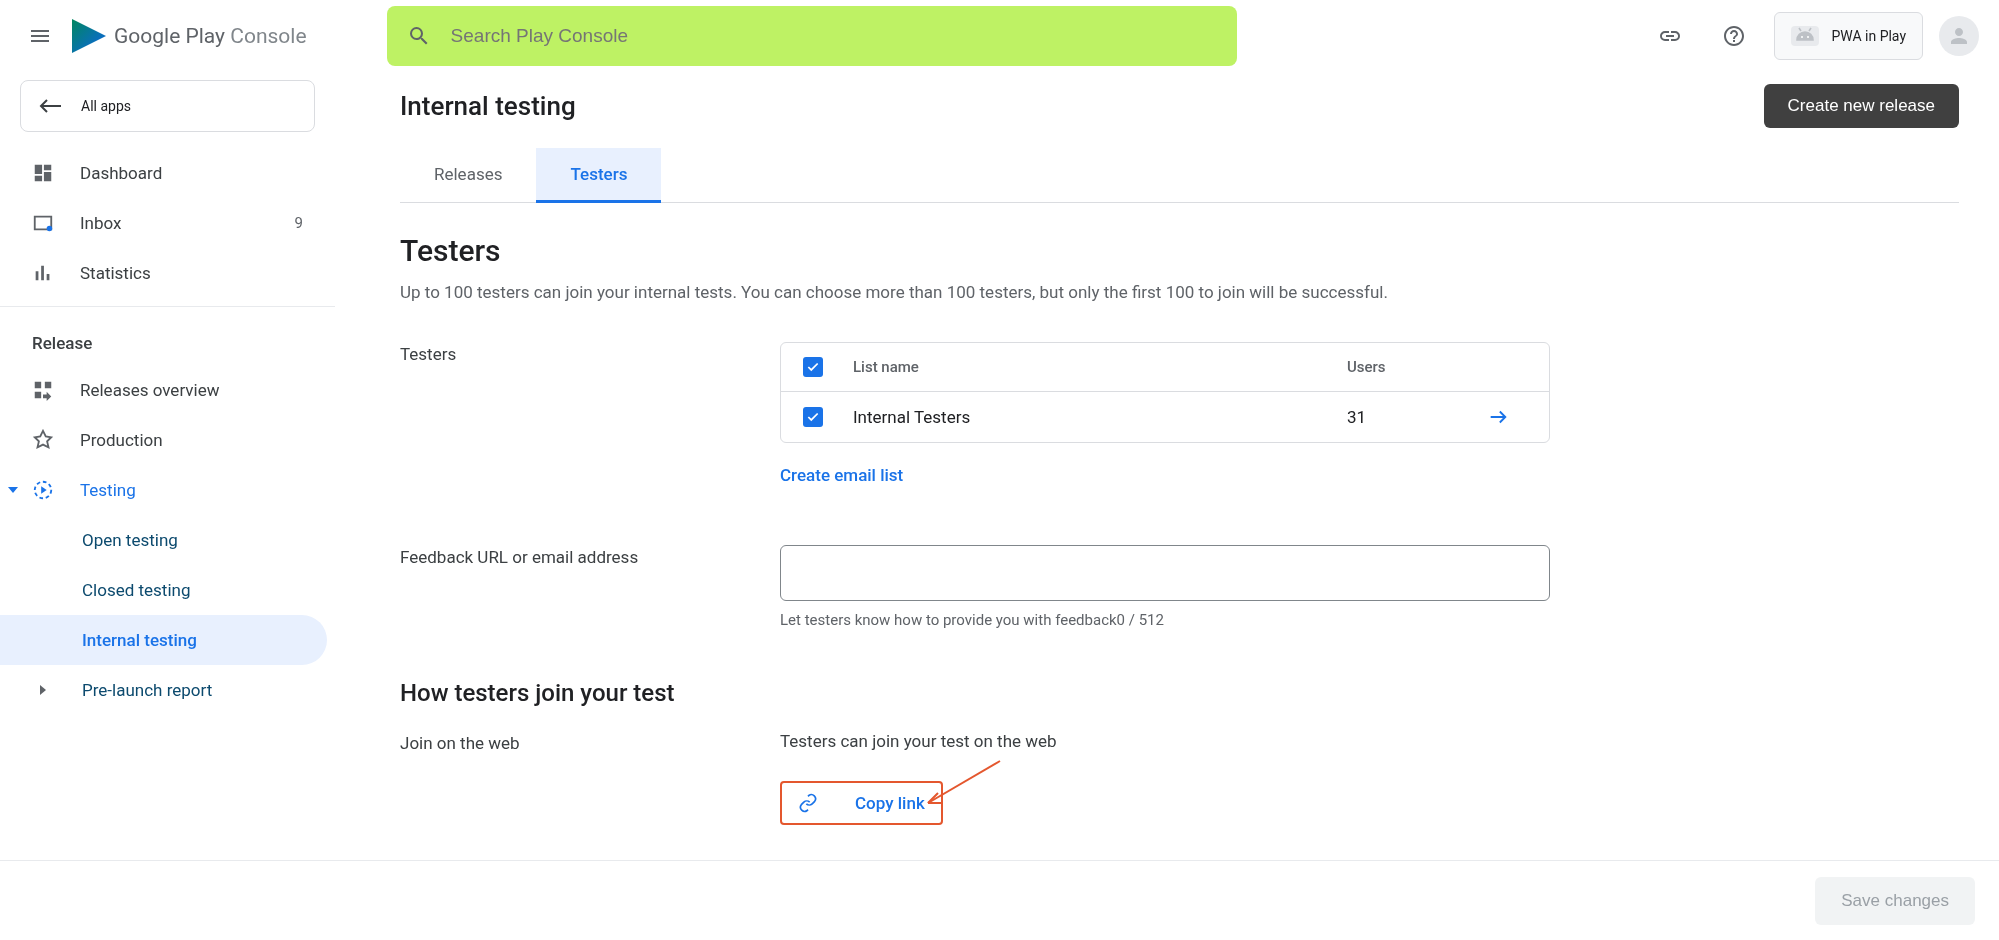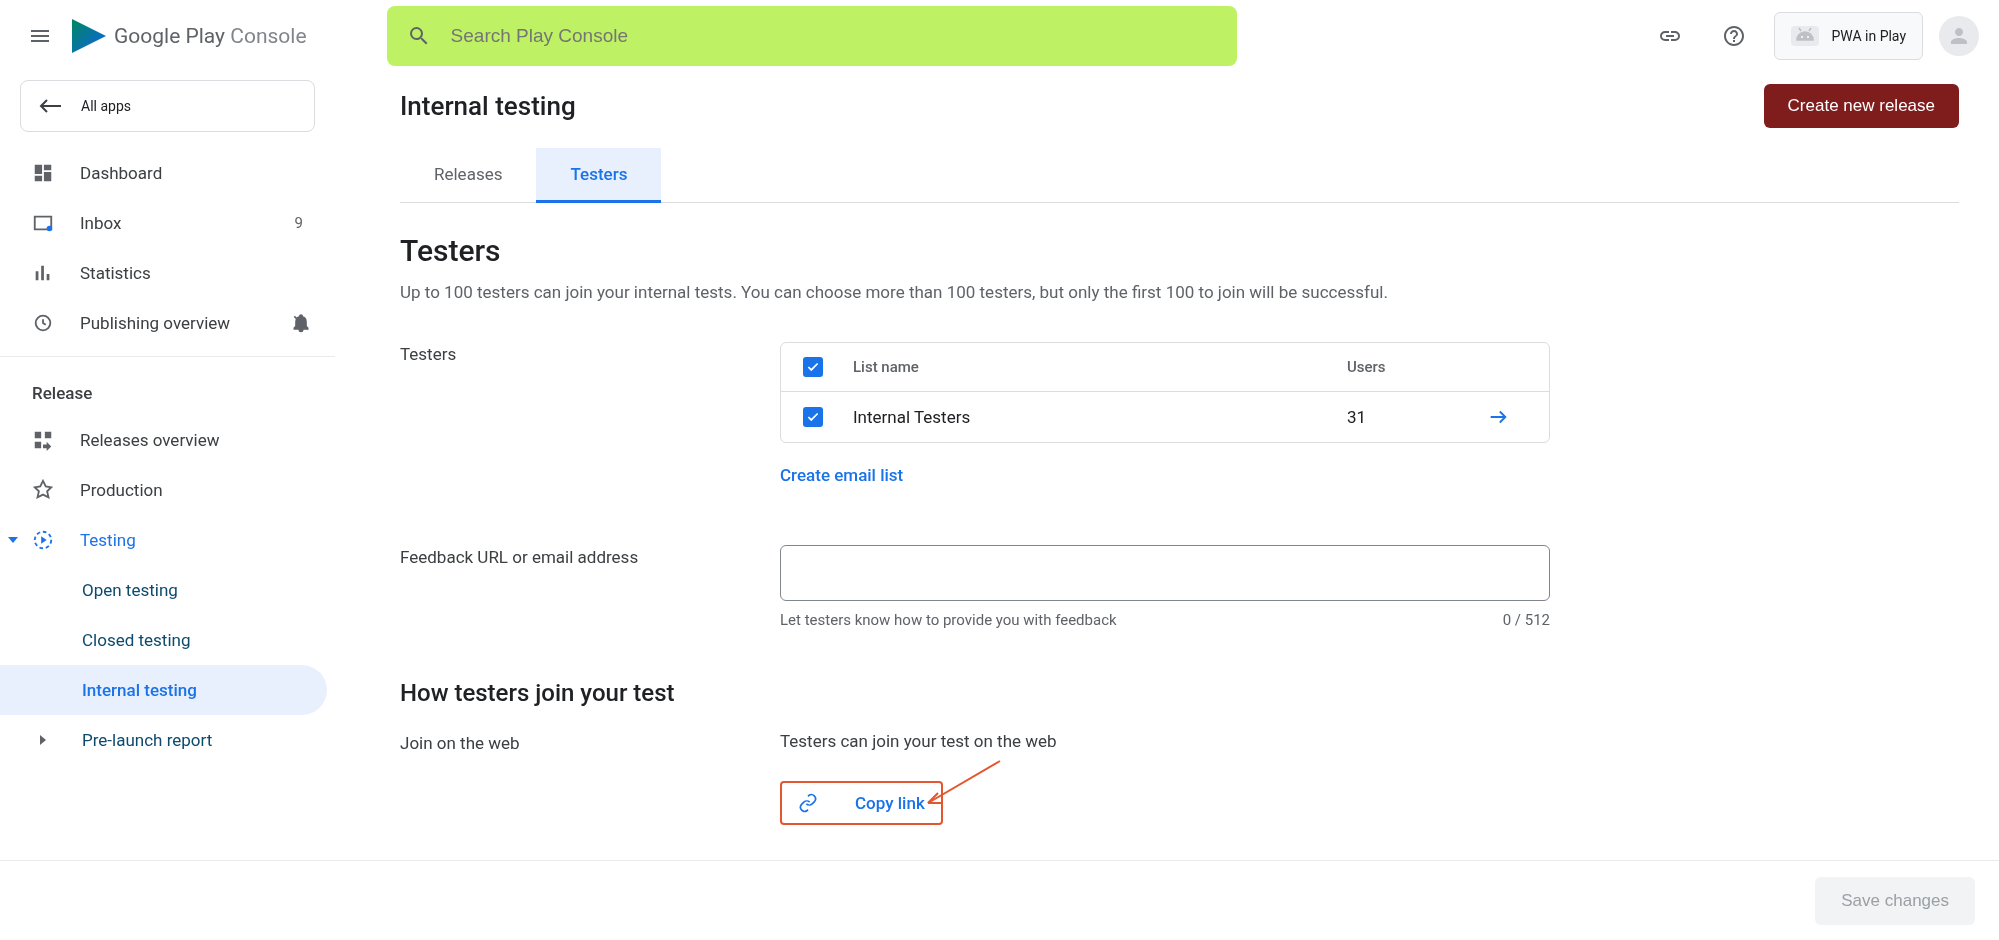--- a/index.html
+++ b/index.html
@@ -158,21 +158,21 @@
     top: 72px; left: 400px;
     right: 20px;
     padding-right: 20px;
   }
   .page-header-row {
     display:flex; align-items:center; justify-content: space-between;
     padding: 12px 0 20px 0;
   }
   .page-title { font-size: 26px; font-weight:500; }
   .primary-btn {
-    background:#7f1d1d; color:#fff;
+    background:#404040; color:#fff;
     border:none; border-radius:6px;
     padding: 12px 24px; font-size:17px; font-weight:500;
     cursor:pointer;
   }
   .tab-bar {
     display:flex; border-bottom:1px solid #dadce0;
   }
   .tab {
     padding: 16px 34px; font-size:17px; color:#5f6368;
     cursor:pointer; position:relative;
@@ -216,21 +216,21 @@
   }
   .create-email-link { margin-top:22px; display:block; }
 
   .text-input {
     width:770px; height:56px;
     border:1px solid #80868b; border-radius:6px;
     padding: 0 14px; font-size:17px;
     outline:none;
   }
   .helper-row {
-    display:flex; justify-content:space-between;
+    display:flex; 
     width:770px; font-size:15px; color:#5f6368; margin-top:10px;
   }
 
   .subhead { font-size:24px; font-weight:500; margin-top:50px; }
   .join-desc { font-size:17px; color:#3c4043; }
 
   .copy-link-box {
     border:2px solid #e4572e; border-radius:4px;
     display:inline-flex; align-items:center;
     padding: 10px 16px; margin-top: 0; gap: 29px;
@@ -333,34 +333,20 @@
     <span>Inbox</span>
     <span class="badge">9</span>
   </div>
   <div class="nav-item">
     <span class="nav-icon">
         <svg width="22" height="22" viewBox="0 0 24 24">
           <path fill="#5f6368" d="M4 20V10h3v10H4zm6 0V4h3v16h-3zm6 0v-7h3v7h-3z"></path>
         </svg>
       </span>
     <span>Statistics</span>
-  </div>
-  <div class="nav-item">
-    <span class="nav-icon">
-        <svg width="22" height="22" viewBox="0 0 24 24">
-          <circle cx="12" cy="12" r="8" fill="none" stroke="#5f6368" stroke-width="2"></circle>
-          <path fill="none" stroke="#5f6368" stroke-width="2" d="M12 8v4l3 2"></path>
-        </svg>
-      </span>
-    <span>Publishing overview</span>
-    <span class="mute-icon">
-        <svg width="20" height="20" viewBox="0 0 24 24">
-          <path fill="#5f6368" d="M12 22c1.1 0 2-.9 2-2h-4c0 1.1.9 2 2 2zm6-6v-5c0-3.07-1.64-5.64-4.5-6.32V4c0-.83-.67-1.5-1.5-1.5s-1.5.67-1.5 1.5v.68C7.63 5.36 6 7.92 6 11v5l-2 2v1h16v-1l-2-2z M4 4l16 16" stroke="#5f6368" stroke-width="2"></path>
-        </svg>
-      </span>
   </div>
 
   <div class="nav-divider"></div>
   <div class="nav-section-title">Release</div>
 
   <div class="nav-item">
     <span class="nav-icon">
         <svg width="22" height="22" viewBox="0 0 24 24">
           <path fill="#5f6368" d="M3 3h7v7H3V3zm11 0h7v7h-7V3zM3 14h7v7H3v-7zm13 0l5 5-5 5v-3h-4v-4h4v-3z"></path>
         </svg>

